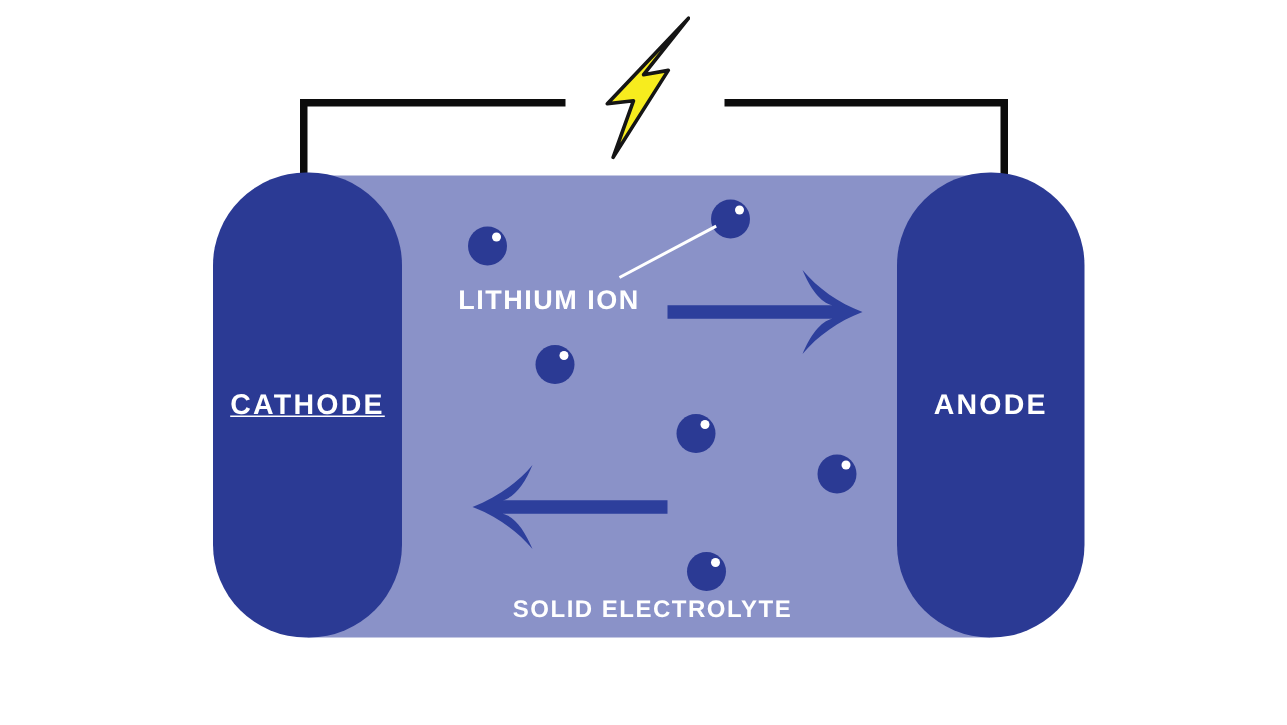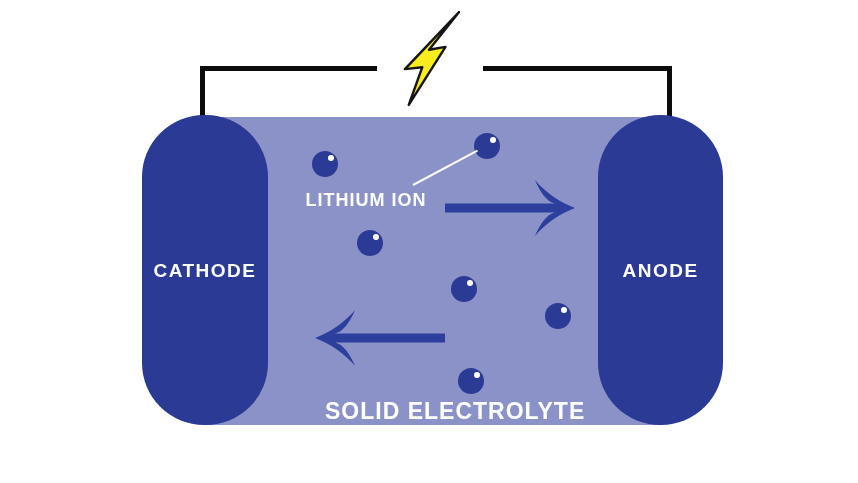--- a/index.html
+++ b/index.html
@@ -15,24 +15,24 @@
   .electrode{
     position:absolute;top:115px;height:310px;border-radius:62px;
     background:var(--electrode-fill,#2b3a94);
   }
   .cathode{left:142px;width:126px;}
   .anode{left:598px;width:125px;}
   .lbl{
     position:absolute;color:var(--label-text,#ffffff);font-weight:700;
     text-align:center;white-space:nowrap;
   }
-  .lbl-cathode{left:142px;top:260px;width:126px;font-size:19px;letter-spacing:1.5px;}
+  .lbl-cathode{left:142px;top:260px;width:126px;font-size:19px;letter-spacing:1.5px;text-decoration:underline;}
   .lbl-anode{left:598px;top:260px;width:125px;font-size:19px;letter-spacing:1.5px;}
   .lbl-lithium{left:286px;top:190px;width:160px;font-size:18px;letter-spacing:1px;}
-  .lbl-electrolyte{left:325px;top:398px;width:220px;font-size:23px;letter-spacing:1px;}
+  .lbl-electrolyte{left:325px;top:398px;width:220px;font-size:16px;letter-spacing:1px;}
   .wire{position:absolute;background:var(--wire,#0c0c0c);}
   .wire-left-v{left:200px;top:66px;width:5px;height:53px;}
   .wire-left-h{left:200px;top:66px;width:177px;height:5px;}
   .wire-right-h{left:483px;top:66px;width:189px;height:5px;}
   .wire-right-v{left:667px;top:66px;width:5px;height:52px;}
   .bolt{position:absolute;left:402px;top:10px;width:58px;height:97px;}
   .arrow{position:absolute;}
   .arrow-right{left:443px;top:176px;}
   .arrow-left{left:310px;top:306px;}
   .callout{

